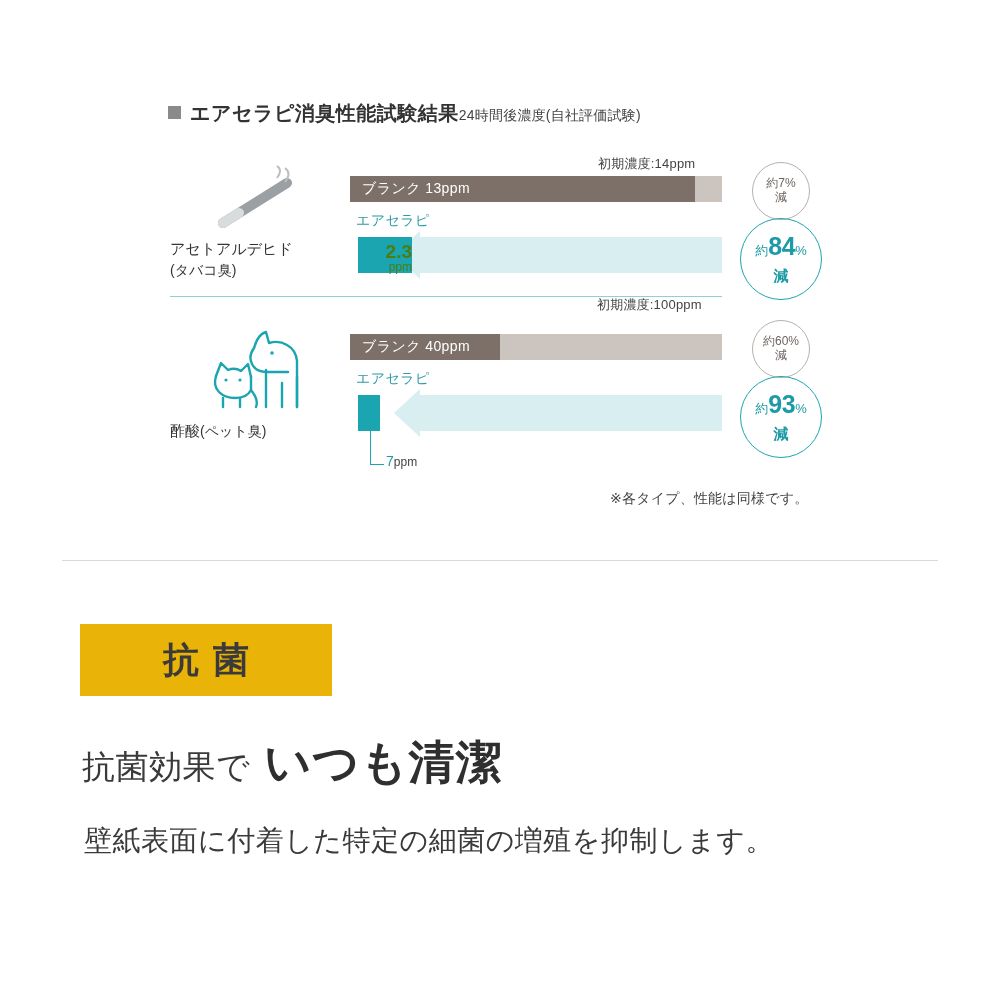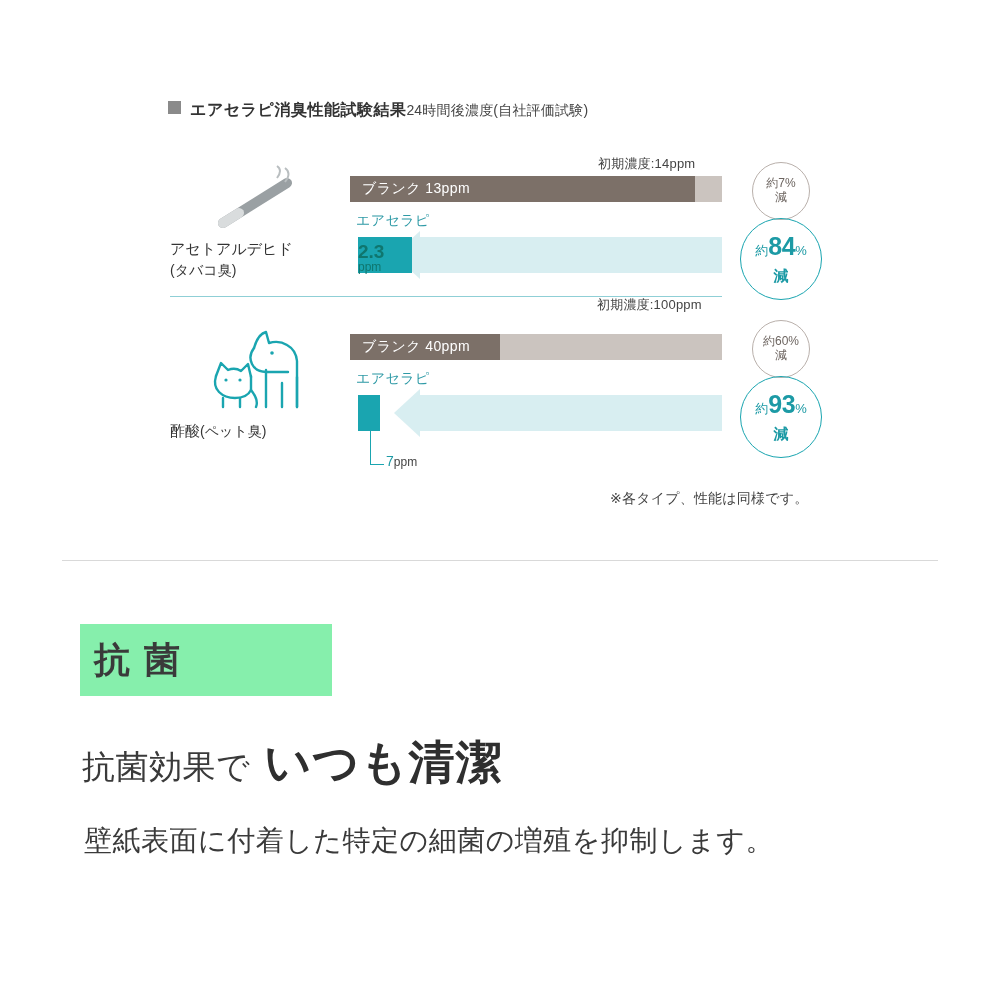--- a/index.html
+++ b/index.html
@@ -33,21 +33,21 @@
   }
   .title-square {
     width: 13px;
     height: 13px;
     background: #8a8a8a;
     margin-right: 9px;
     position: relative;
     top: -1px;
   }
   .chart-title {
-    font-size: 16px;
+    font-size: 20px;
     font-weight: bold;
     letter-spacing: 0.5px;
     color: #333;
   }
   .chart-subtitle {
     font-size: 14px;
     color: #444;
     letter-spacing: 0.2px;
   }
 
@@ -98,22 +98,22 @@
     border-bottom: 24px solid transparent;
     border-right: 26px solid #d8eef1;
   }
   .bar-air-fill {
     position: absolute;
     background: #1aa5b0;
     height: 36px;
   }
   .value-box {
     position: absolute;
-    color: #0f766e;
-    text-align: left;
+    color: #4d7c0f;
+    text-align: right;
     line-height: 1;
   }
   .value-num { font-size: 19px; font-weight: bold; }
   .value-unit { font-size: 12px; }
 
   .axis-line {
     position: absolute;
     height: 1px;
     background: #8fcfd6;
   }
@@ -190,24 +190,24 @@
     background: #d9d9d9;
   }
 
   
   .badge {
     position: absolute;
     left: 80px;
     top: 624px;
     width: 252px;
     height: 72px;
-    background: #86efac;
+    background: #eab308;
     display: flex;
     align-items: center;
-    justify-content: flex-start;
+    justify-content: center;
   }
   .badge-text {
     font-size: 36px;
     font-weight: bold;
     color: #3a3a3a;
     letter-spacing: 14px;
     text-indent: 14px;
   }
   .headline {
     position: absolute;

